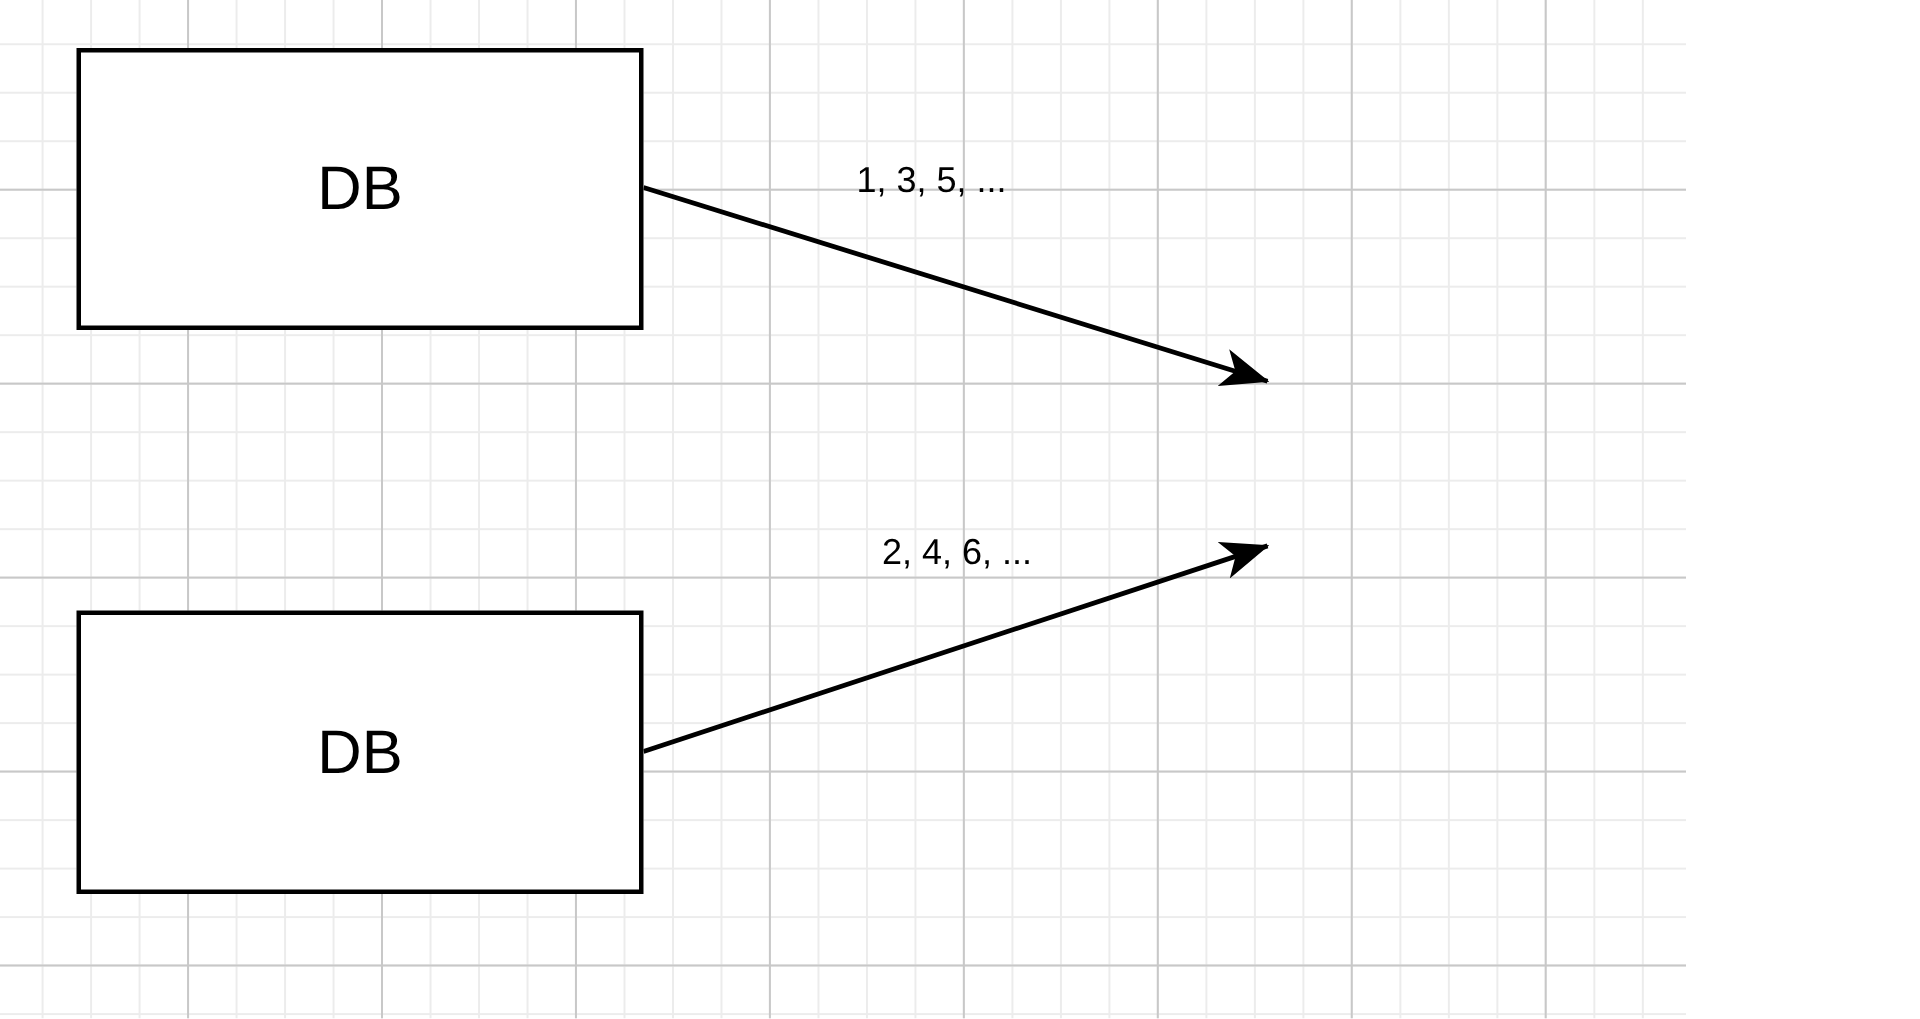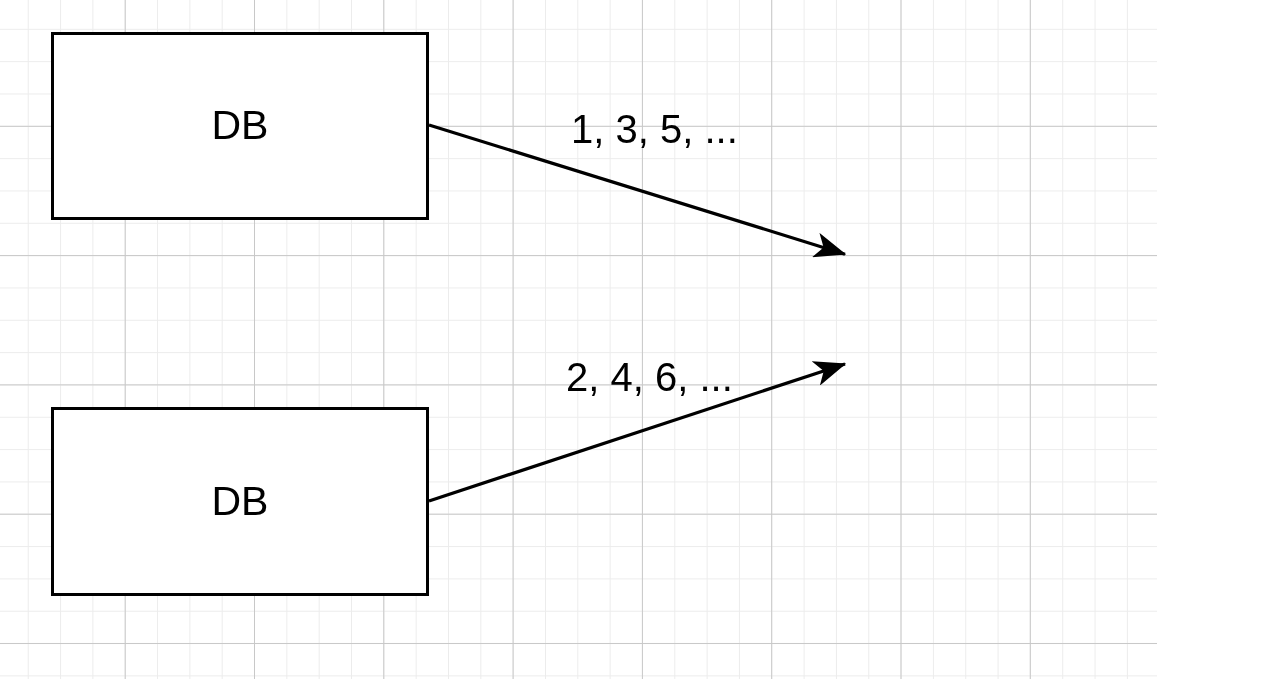--- a/index.html
+++ b/index.html
@@ -24,21 +24,20 @@
     background-size:
       129.3px 129.3px,
       129.3px 129.3px,
       32.33px 32.33px,
       32.33px 32.33px;
     background-position:
       -4.6px -3.5px,
       -4.6px -3.5px,
       -4.6px -3.5px,
       -4.6px -3.5px;
-    padding-left: 33px;
   }
   .node {
     position: absolute;
     box-sizing: border-box;
     border: 3px solid #000000;
     background: #ffffff;
     display: flex;
     align-items: center;
     justify-content: center;
     color: #000000;
@@ -75,31 +74,31 @@
   #edges {
     position: absolute;
     left: 0;
     top: 0;
     width: 1280px;
     height: 679px;
     pointer-events: none;
   }
   .edge-label {
     position: absolute;
-    font-size: 40px;
+    font-size: 24px;
     color: #000000;
     white-space: nowrap;
     background: transparent;
   }
   #edge-label-odd {
     left: 571px;
     top: 107px;
   }
   #edge-label-even {
-    left: 566px;
+    left: 588px;
     top: 355px;
   }
 </style>
 </head>
 <body>
 
 <div id="canvas">
 
   <svg id="edges" viewBox="0 0 1280 679" width="1280" height="679">
     <defs>

